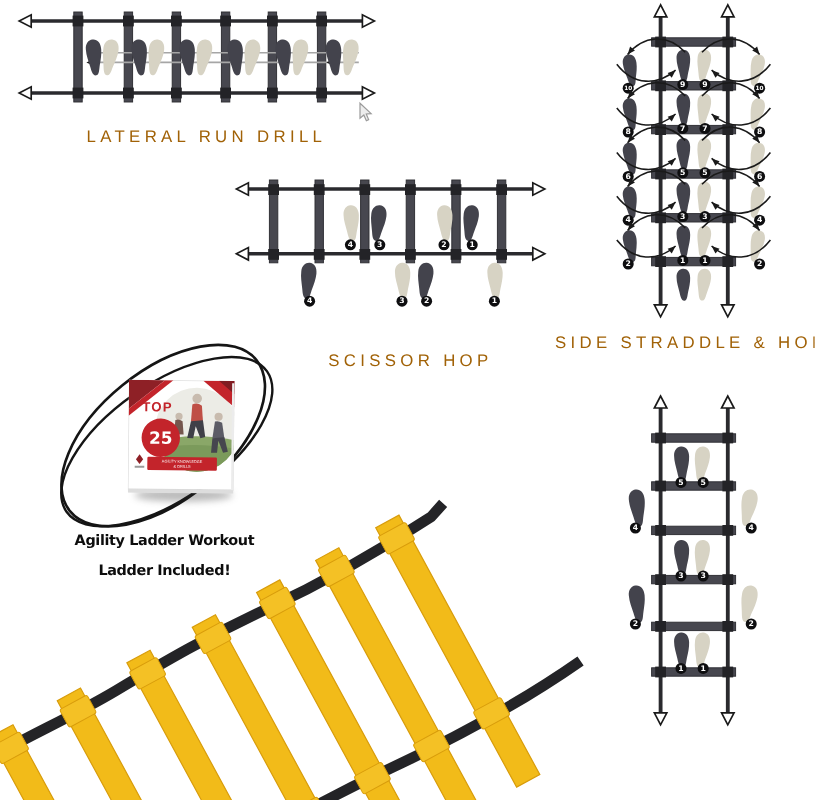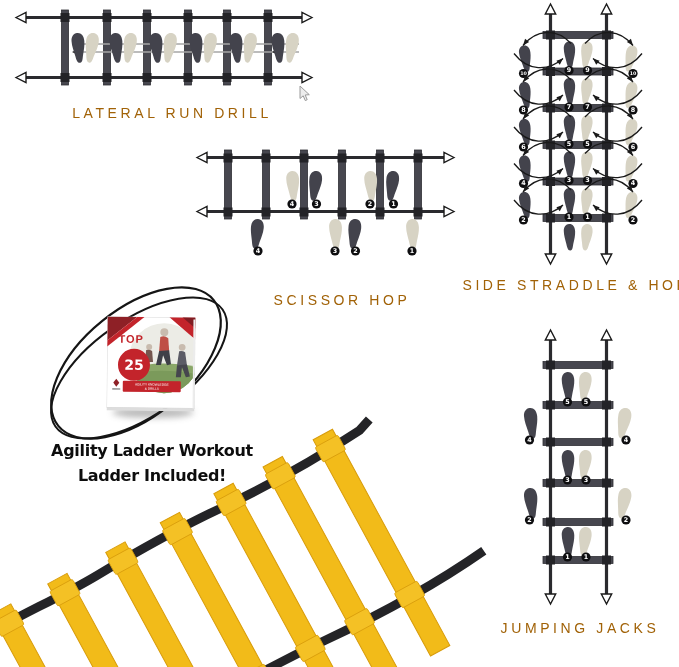--- a/index.html
+++ b/index.html
@@ -1,22 +1,22 @@
 <!DOCTYPE html>
 <html><head>
 <meta charset="utf-8">
 <style>
   html,body{margin:0;padding:0;background:#fff;}
   .stage{position:relative;width:679px;height:667px;background:#ffffff;overflow:hidden;
          font-family:"Liberation Sans",sans-serif;}
   #scene{position:absolute;left:0;top:0;}
   .dtitle{position:absolute;transform:translateX(-50%);font-size:14px;font-weight:400;
           letter-spacing:3.6px;color:#a16207;white-space:nowrap;}
-  .caption{position:absolute;left:152px;top:438px;transform:translateX(-50%);text-align:center;
-           font-weight:700;font-size:16px;letter-spacing:-0.3px;color:#0d0d0d;line-height:25px;
+  .caption{position:absolute;left:137px;top:438px;transform:translateX(-50%);text-align:center;
+           font-weight:700;font-size:12px;letter-spacing:-0.3px;color:#0d0d0d;line-height:25px;
            font-family:"DejaVu Sans","Liberation Sans",sans-serif;white-space:nowrap;}
   .book-shadow{position:absolute;left:112px;top:407px;width:82px;height:11px;
                background:rgba(40,40,40,.32);border-radius:50%;filter:blur(3px);}
   .book{position:absolute;left:107px;top:317px;width:88px;height:94px;transform:rotate(.6deg);text-decoration:underline;}
   .book svg{display:block;}
 </style>
 </head>
 <body>
 
 <div class="stage">
@@ -518,21 +518,20 @@
         <rect x="363" y="157.5" width="26" height="17" rx="2" fill="#F4C125" stroke="#D89C0B" stroke-width="0.8"></rect>
       </g>
       <g transform="translate(300 86)">
         <path d="M0 0 L0 12.5 L3.2 9.8 L5.3 14.6 L7.2 13.7 L5.2 9 L9.3 8.7 Z" fill="#ededed" stroke="#9a9a9a" stroke-width="1"></path>
       </g>
     </svg>
 
   <div class="dtitle" style="left:172px;top:105px;">LATERAL RUN DRILL</div>
   <div class="dtitle" style="left:342px;top:266px;margin-top:26px;">SCISSOR HOP</div>
   <div class="dtitle" style="left:576px;top:277px;">SIDE STRADDLE &amp; HOP</div>
-  <div class="dtitle" style="left:580px;top:620px;">JUMPING JACKS</div>
 
   <div class="book-shadow"></div>
   <div class="book">
     <svg width="88" height="94" viewBox="0 0 88 94">
       <rect x="0" y="0" width="88" height="91" fill="#ffffff" stroke="#d9d9d9" stroke-width="1"></rect>
 
       <clipPath id="bphoto">
           <circle cx="57" cy="41" r="35"></circle>
         </clipPath>
       <g clip-path="url(#bphoto)">

